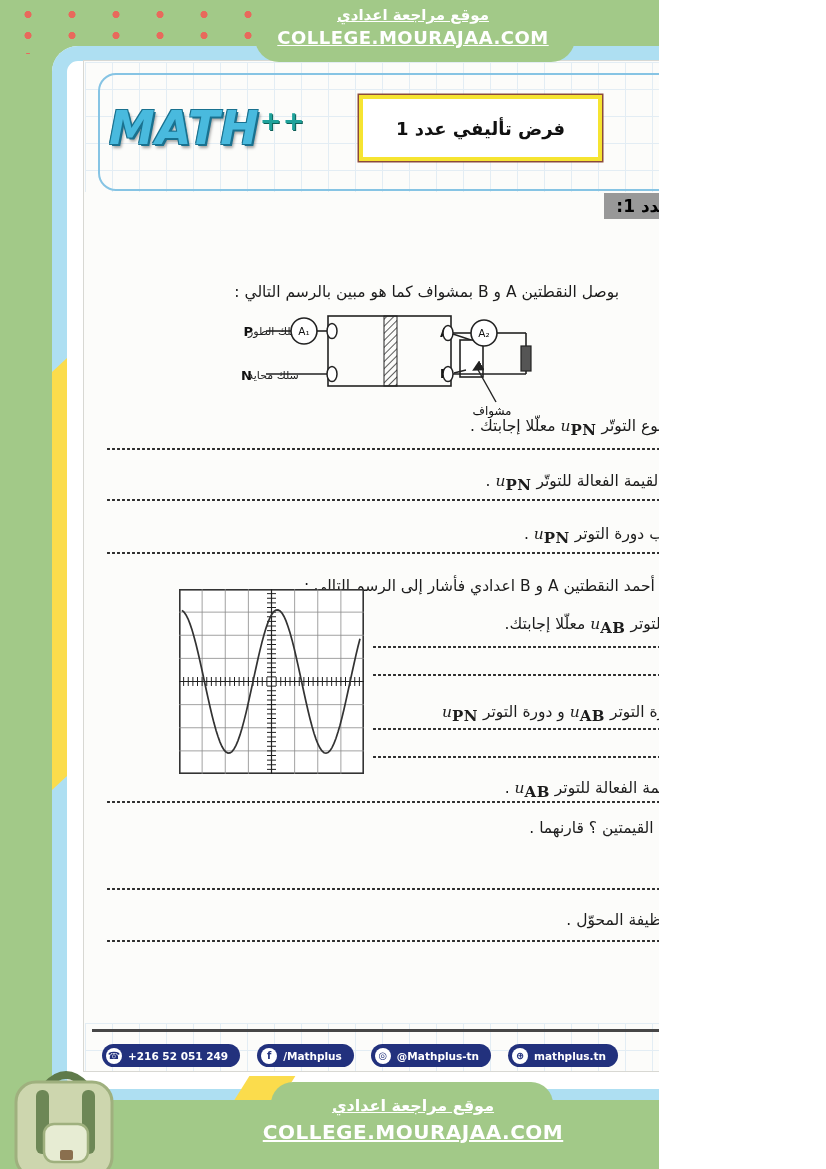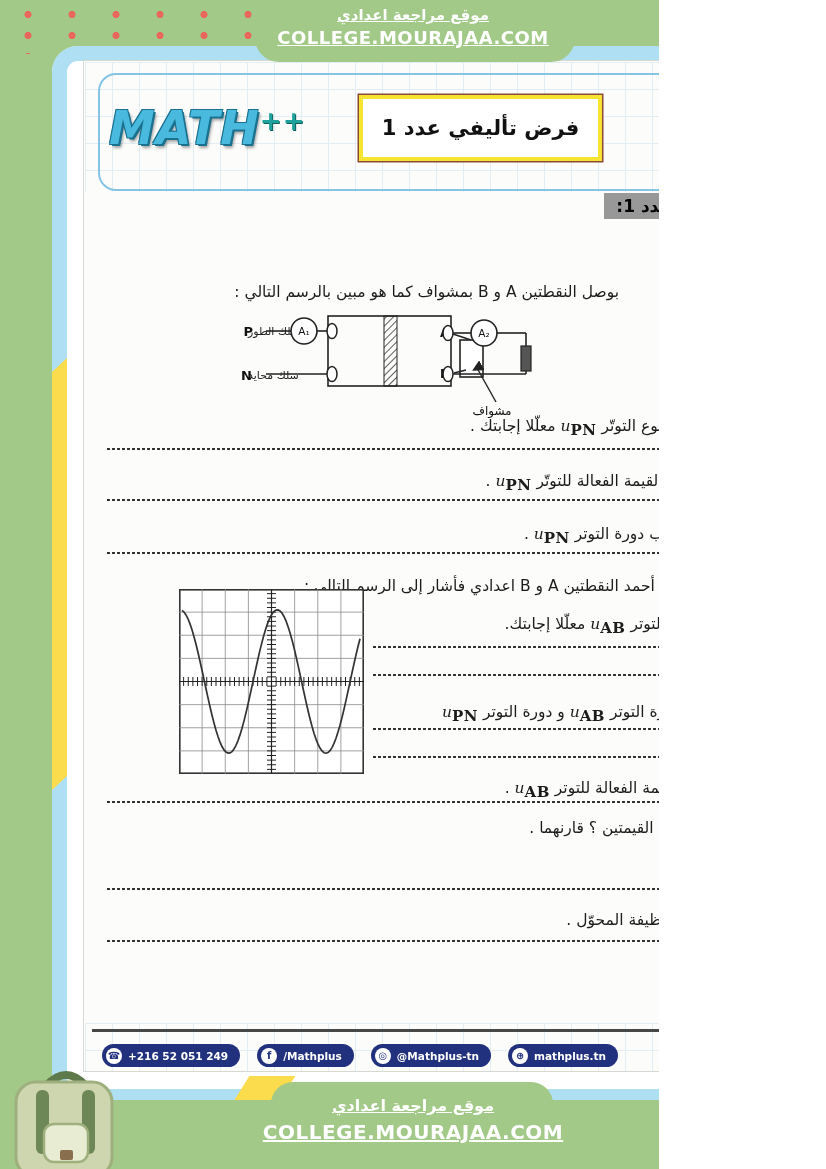--- a/index.html
+++ b/index.html
@@ -21,21 +21,21 @@
   .gridpaper{background-image:linear-gradient(#e3edf4 1px,rgba(0,0,0,0) 1px),
              linear-gradient(90deg,#e3edf4 1px,rgba(0,0,0,0) 1px);background-size:27px 27px;}
   
   .logobox{border:2px solid #86c4e4;border-radius:18px;background:transparent;}
   .mathlogo{font-weight:bold;font-style:italic;font-size:46px;color:#49bade;
             text-shadow:2px 2px 0 #19718f,-1px -1px 0 #19718f,1px -1px 0 #19718f,-1px 1px 0 #19718f,3px 4px 3px rgba(0,0,0,.35);
             letter-spacing:1px;direction:ltr;}
   .mathplus{font-size:26px;color:#1fa29b;vertical-align:14px;text-shadow:1px 1px 0 #0c5f57;}
   .titlebox{background:#fff;border:4px solid #f6e431;box-shadow:0 0 0 1.5px #8b4a3a;
             display:flex;align-items:center;justify-content:center;}
-  .titlebox span{font-size:21px;font-weight:bold;color:#111;}
+  .titlebox span{font-size:18px;font-weight:bold;color:#111;}
   .extitle{background:#989898;color:#000;font-weight:bold;font-size:17px;padding:3px 12px;display:inline-block;}
   .txt{font-size:15.5px;color:#1c1c1c;text-align:right;line-height:26px;}
   .qnum{margin-left:26px;}
   .sym{direction:ltr;display:inline-block;font-style:italic;font-family:"DejaVu Serif",serif;}
   .sym sub{font-size:15px;font-style:normal;font-weight:bold;letter-spacing:.5px;}
   .dotline{height:4px;background-image:radial-gradient(circle,#2d2d2d 1.1px,rgba(0,0,0,0) 1.5px);
            background-size:5px 4px;background-repeat:repeat-x;}
   .sep{background:#474747;}
   
   .pills{display:flex;direction:ltr;gap:17px;}

